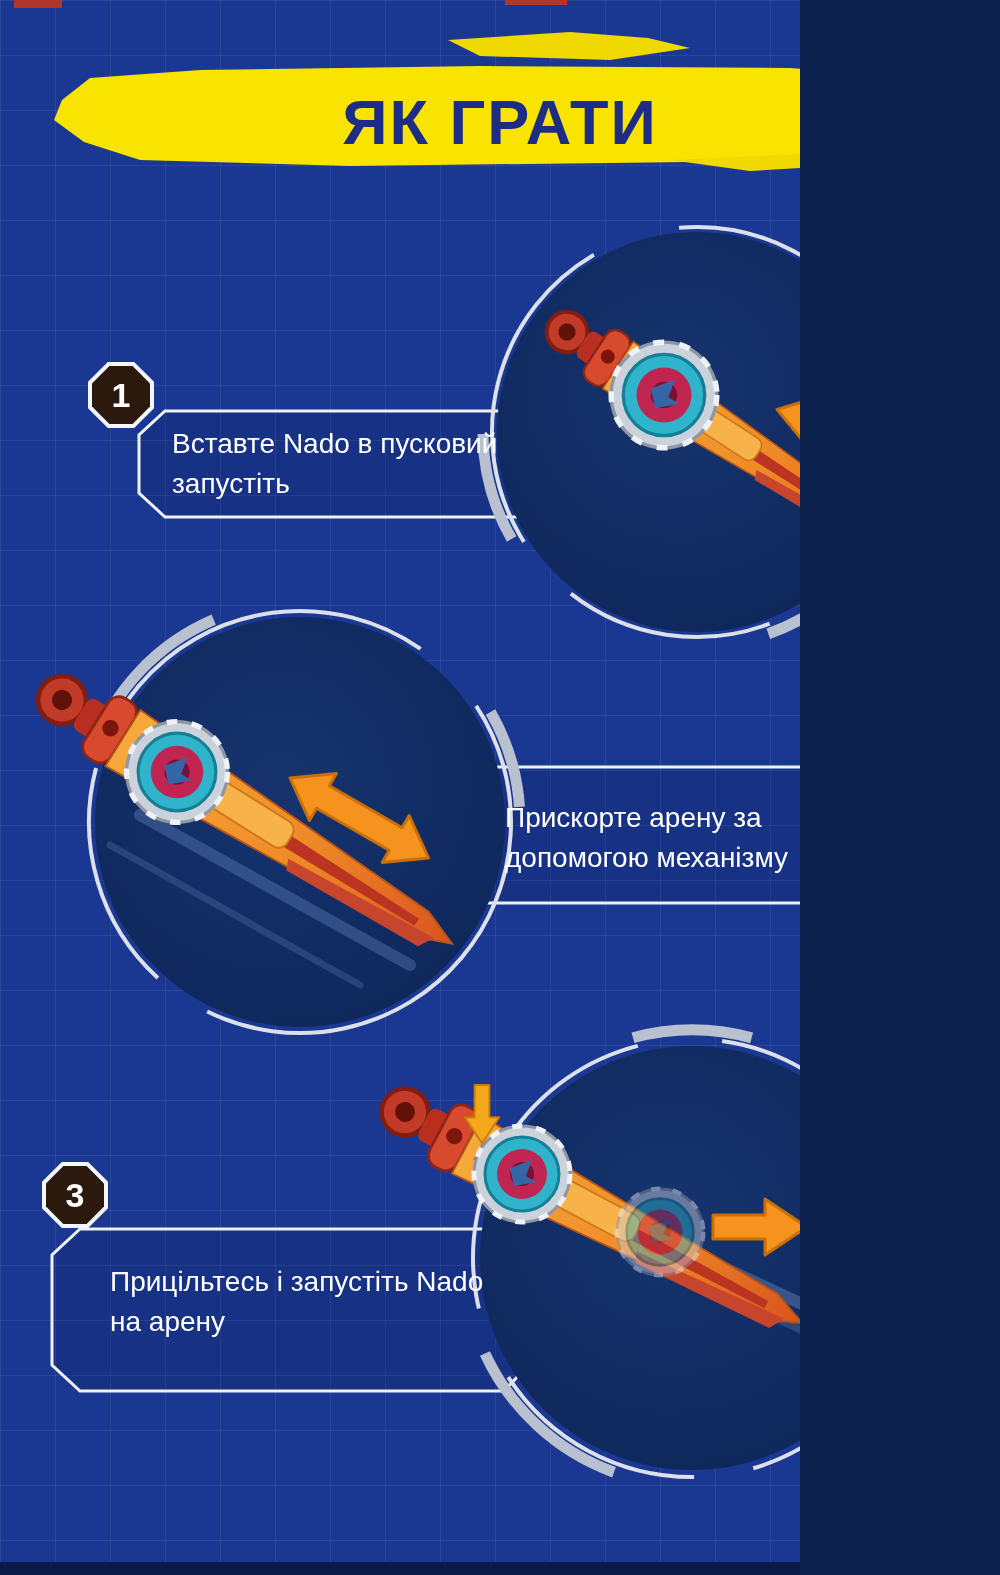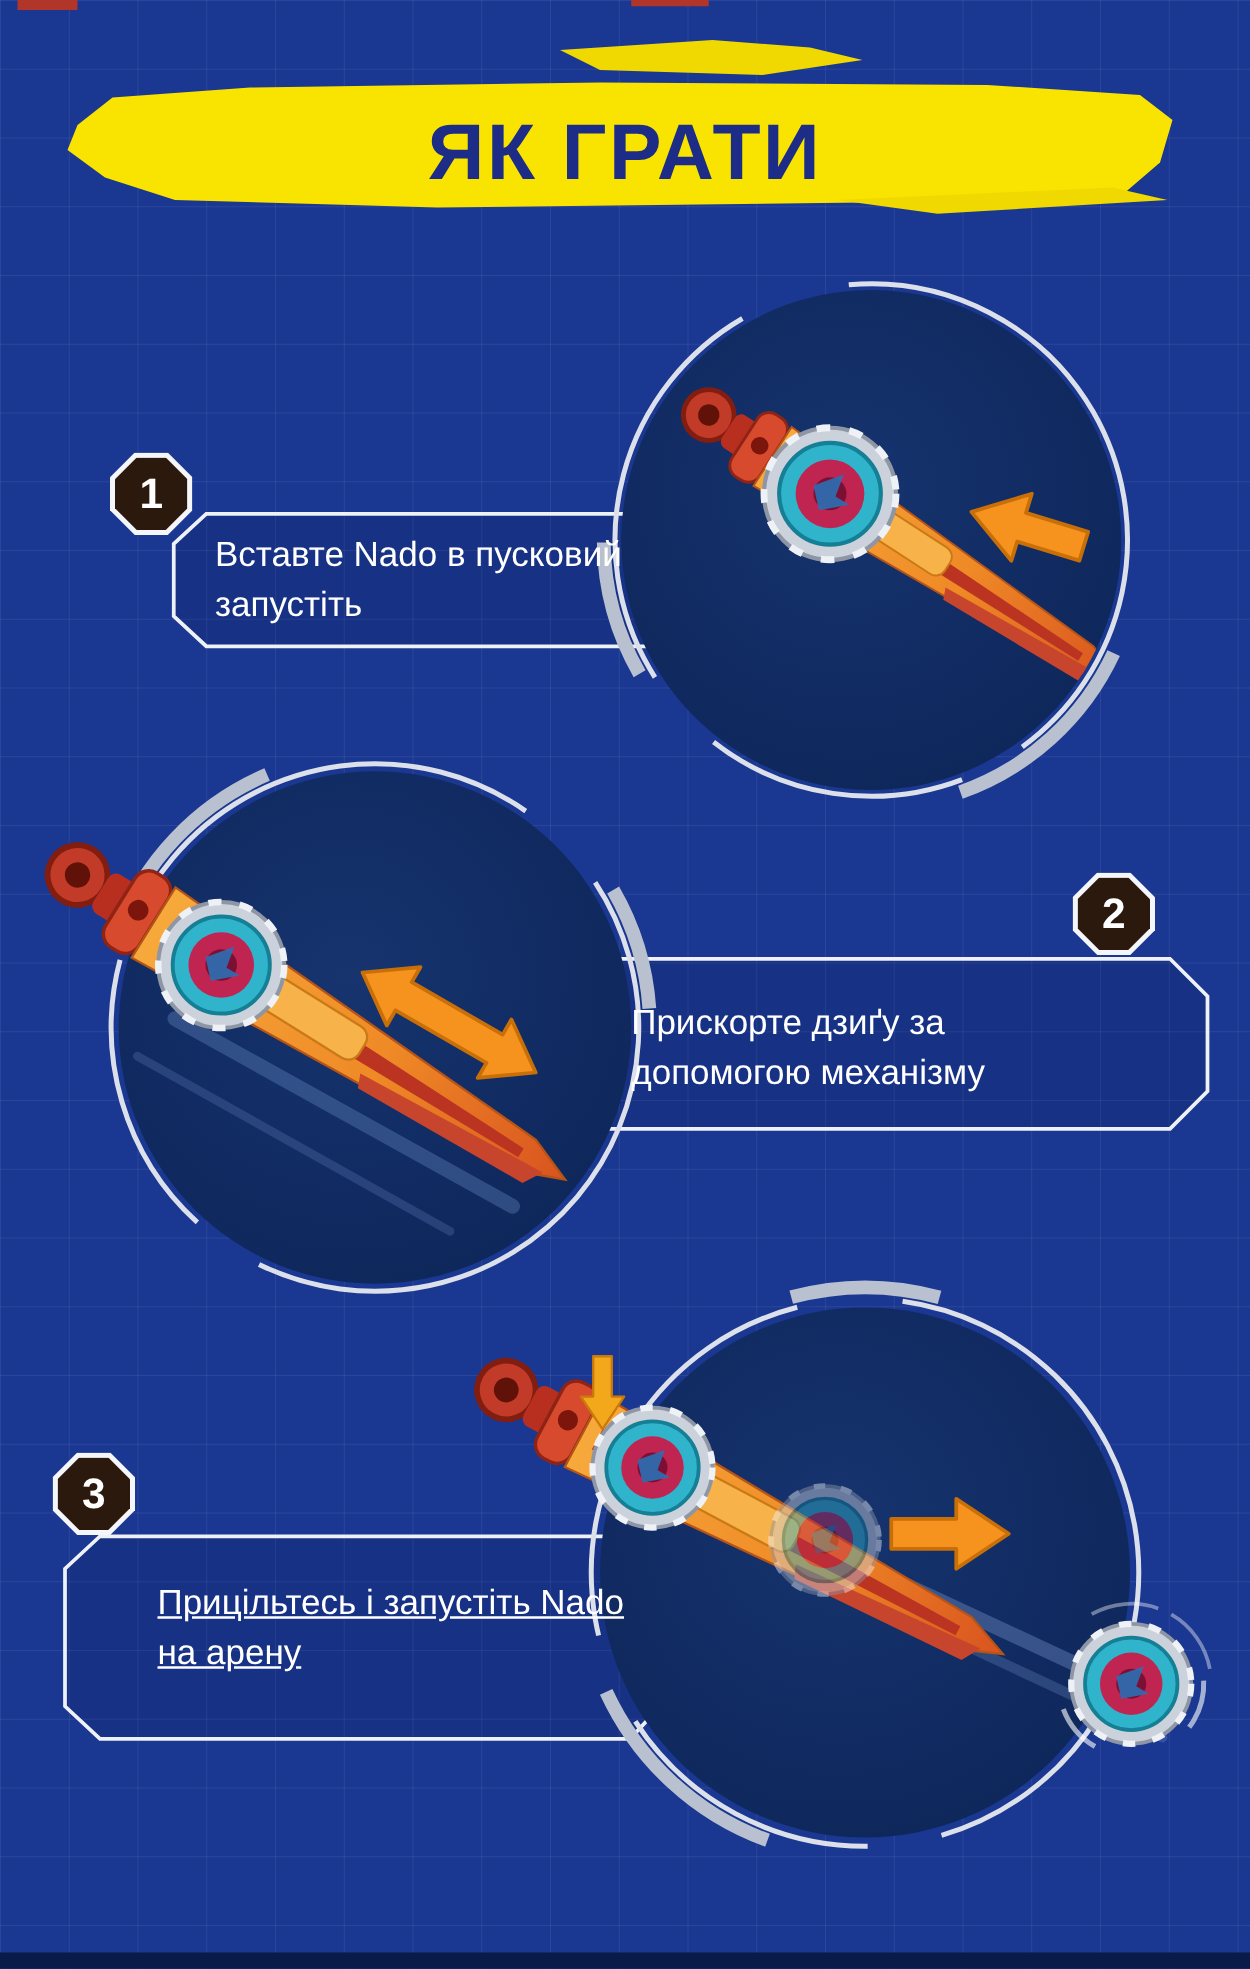--- a/index.html
+++ b/index.html
@@ -1,18 +1,18 @@
 <!DOCTYPE html>
 <html><head>
 <meta charset="utf-8">
 <style>
   * { margin:0; padding:0; box-sizing:border-box; }
   html,body { background:#0e2250; font-family:"Liberation Sans", sans-serif; }
   .stage{
-    position:relative; width:1000px; height:1575px; overflow:hidden;
+    position:relative; width:800px; height:1575px; overflow:hidden;
     background-color:#1a3791;
     background-image:
       linear-gradient(rgba(255,255,255,0.075) 1px, transparent 1px),
       linear-gradient(90deg, rgba(255,255,255,0.075) 1px, transparent 1px);
     background-size:55px 55px;
   }
   .decor-red{ position:absolute; background:#b2352a; z-index:1; }
 
   .brush{ position:absolute; left:50px; top:30px; z-index:3; }
   .title{
@@ -42,21 +42,21 @@
   .panel-1{ left:135px; top:408px; }
   .panel-2{ left:438px; top:764px; }
   .panel-3{ left:48px;  top:1226px; }
 
   .step-text{
     position:absolute; z-index:4; color:#ffffff;
     font-size:28px; line-height:1.42; font-weight:400;
   }
   .text-1{ left:172px; top:424px; width:330px; }
   .text-2{ left:505px; top:798px; width:400px; }
-  .text-3{ left:126px; top:1262px; width:380px;text-decoration:underline; }
+  .text-3{ left:110px; top:1262px; width:380px; }
 
   .badge{
     position:absolute; z-index:5; width:66px; height:66px; background:#f4f6fa;
     clip-path:polygon(30% 0,70% 0,100% 30%,100% 70%,70% 100%,30% 100%,0 70%,0 30%);
   }
   .badge-inner{
     position:absolute; inset:4px; background:#2b190d;
     clip-path:polygon(30% 0,70% 0,100% 30%,100% 70%,70% 100%,30% 100%,0 70%,0 30%);
     display:flex; align-items:center; justify-content:center;
   }
@@ -136,21 +136,21 @@
   </svg>
   <div class="badge badge-1">
     <div class="badge-inner">
       <span class="badge-num">1</span>
     </div>
   </div>
 
   <svg class="panel panel-2" width="532" height="142" viewBox="0 0 532 142">
     <path d="M34 3 H498 L528 33 V109 L498 139 H34 L4 111 V31 Z" fill="rgba(10,28,84,0.18)" stroke="#eef1f6" stroke-width="3"></path>
   </svg>
-  <div class="step-text text-2">Прискорте дзиґу за допомогою механізму</div>
+  <div class="step-text text-2">Прискорте арену за допомогою механізму</div>
 
   <div class="circle circle-2"></div>
   <svg class="ring ring-2" width="474" height="474" viewBox="0 0 474 474">
     <circle cx="237" cy="237" r="211" fill="none" stroke="#dbe0ea" stroke-width="4" stroke-dasharray="280 60 230 65 340 80" transform="rotate(40 237 237)"></circle>
     <circle cx="237" cy="237" r="220" fill="none" stroke="#b9c0cf" stroke-width="11" stroke-dasharray="180 1700" transform="rotate(200 237 237)"></circle>
     <circle cx="237" cy="237" r="220" fill="none" stroke="#b9c0cf" stroke-width="11" stroke-dasharray="100 1700" transform="rotate(330 237 237)"></circle>
   </svg>
   <svg class="scene scene-2" width="540" height="360" viewBox="0 0 540 360">
     <line x1="120" y1="165" x2="390" y2="315" stroke="rgba(160,200,255,0.22)" stroke-width="12" stroke-linecap="round"></line>
     <line x1="90" y1="195" x2="340" y2="335" stroke="rgba(160,200,255,0.16)" stroke-width="7" stroke-linecap="round"></line>

